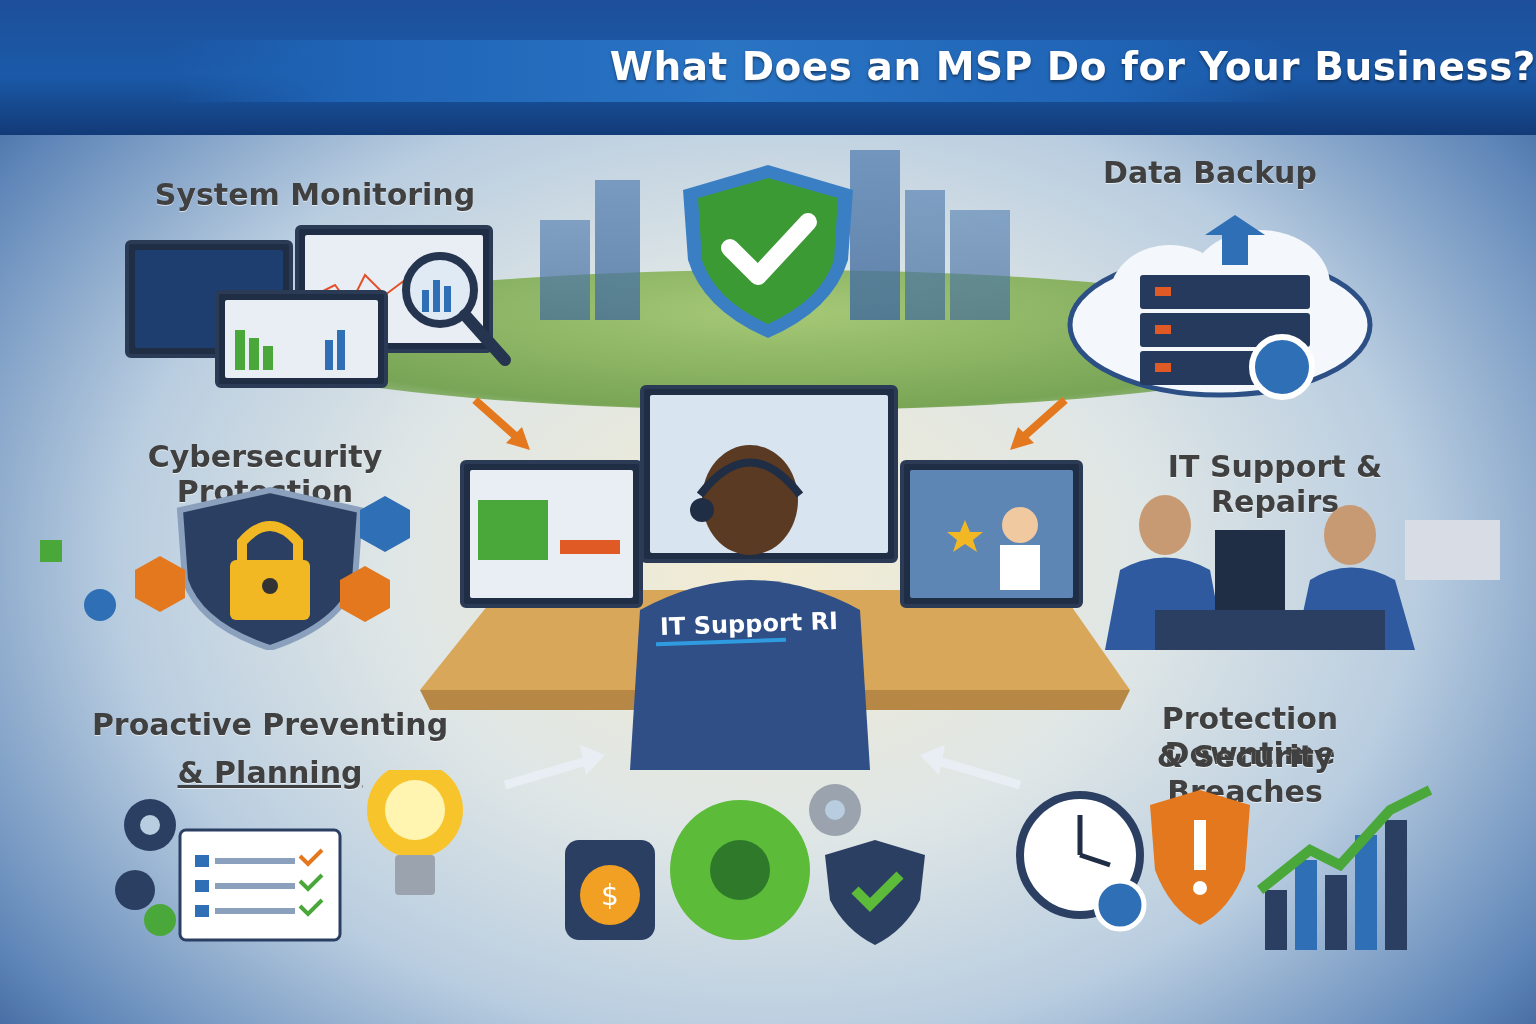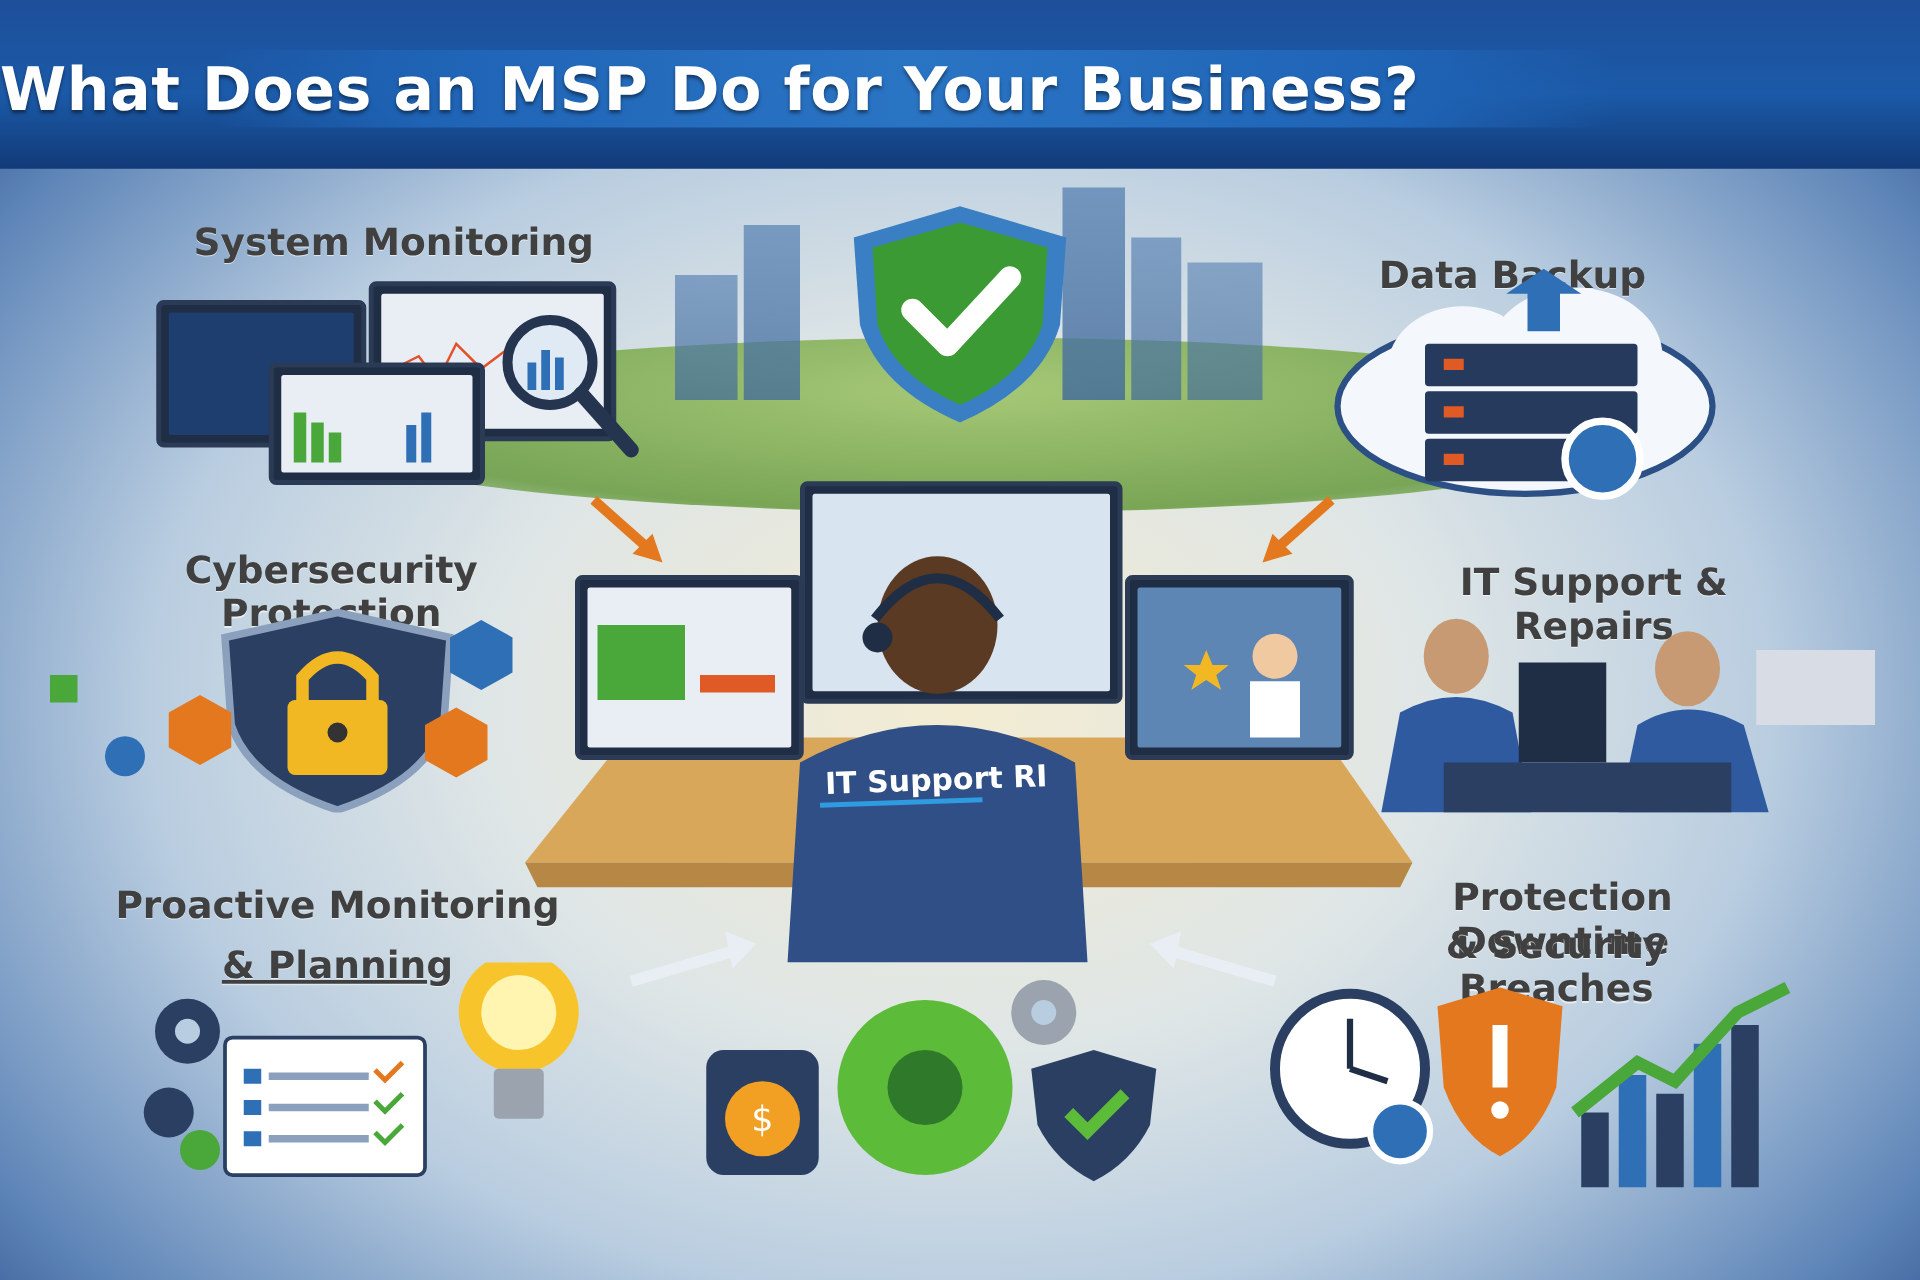--- a/index.html
+++ b/index.html
@@ -3,22 +3,22 @@
 <meta charset="utf-8">
 <style>
   html,body{margin:0;padding:0;}
   body{width:1536px;height:1024px;overflow:hidden;position:relative;
     font-family:"DejaVu Sans","Liberation Sans",sans-serif;
     background:radial-gradient(ellipse at 50% 55%, #f3ecd2 0%, #dfe6e6 35%, #b9cde0 60%, #5f86b8 85%, #2a4f8c 100%);}
   .banner{position:absolute;left:0;top:0;width:1536px;height:135px;
     background:linear-gradient(180deg,#1d4f9a 0%,#1b5aa8 55%,#123a78 100%);}
   .banner-band{position:absolute;left:170px;top:40px;width:1120px;height:62px;
     background:linear-gradient(90deg,rgba(20,70,150,0) 0%,#1f63b5 15%,#2a74c4 50%,#1f63b5 85%,rgba(20,70,150,0) 100%);}
-  .title{position:absolute;left:0;right:0;top:44px;text-align:left;color:#fff;font-weight:bold;
-    font-size:48px;letter-spacing:0.5px;text-shadow:0 2px 3px rgba(0,0,0,.45);}
+  .title{position:absolute;left:0;right:0;top:44px;text-align:right;color:#fff;font-weight:bold;
+    font-size:39px;letter-spacing:0.5px;text-shadow:0 2px 3px rgba(0,0,0,.45);}
   .label{position:absolute;color:#404040;font-weight:bold;font-size:30px;text-align:center;line-height:1.15;
     text-shadow:0 1px 0 rgba(255,255,255,.6);}
   .panel{position:absolute;}
   
   .monitor{position:absolute;background:#1f2d45;border-radius:6px;border:4px solid #2b3a55;}
   .screen{position:absolute;left:6px;top:6px;right:6px;bottom:6px;background:#e9eef5;border-radius:2px;overflow:hidden;}
   .hill{position:absolute;left:230px;top:270px;width:1100px;height:140px;border-radius:50%;
     background:radial-gradient(ellipse at 50% 30%,#9fc56a,#6d9e46 70%,rgba(109,158,70,0) 100%);opacity:.9;}
   .building{position:absolute;background:linear-gradient(180deg,#5d86b5,#3f689a);}
   .arrow{position:absolute;}
@@ -44,24 +44,24 @@
 
 <div class="panel" style="left:668px;top:160px;width:200px;height:180px;">
   <svg width="200" height="180" viewBox="0 0 200 180">
     <path d="M100 5 L185 30 L180 100 Q165 150 100 178 Q35 150 20 100 L15 30 Z" fill="#3a7fc4"></path>
     <path d="M100 18 L170 38 L166 100 Q153 140 100 164 Q47 140 34 100 L30 38 Z" fill="#3c9a35"></path>
     <path d="M62 88 L90 116 L140 62" stroke="#fff" stroke-width="18" fill="none" stroke-linecap="round" stroke-linejoin="round"></path>
   </svg>
 </div>
 
 <div class="label" style="left:150px;top:178px;width:330px;">System Monitoring</div>
-<div class="label" style="left:1090px;top:156px;width:240px;margin-top:48px;">Data Backup</div>
+<div class="label" style="left:1090px;top:156px;width:240px;">Data Backup</div>
 <div class="label" style="left:70px;top:440px;width:390px;">Cybersecurity Protection</div>
 <div class="label" style="left:1110px;top:450px;width:330px;">IT Support &amp; Repairs</div>
-<div class="label" style="left:80px;top:708px;width:380px;">Proactive Monitoring</div>
+<div class="label" style="left:80px;top:708px;width:380px;">Proactive Preventing</div>
 <div class="label" style="left:120px;top:756px;width:300px;text-decoration:underline;">&amp; Planning</div>
 <div class="label" style="left:1080px;top:702px;width:340px;">Protection Downtime</div>
 <div class="label" style="left:1090px;top:740px;width:310px;">&amp; Security Breaches</div>
 
 <div class="panel" style="left:120px;top:220px;width:410px;height:160px;">
   <div class="monitor" style="left:5px;top:20px;width:160px;height:110px;">
       <div class="screen" style="background:#1d3e6e"></div>
     </div>
   <div class="monitor" style="left:175px;top:5px;width:190px;height:120px;">
       <div class="screen">

